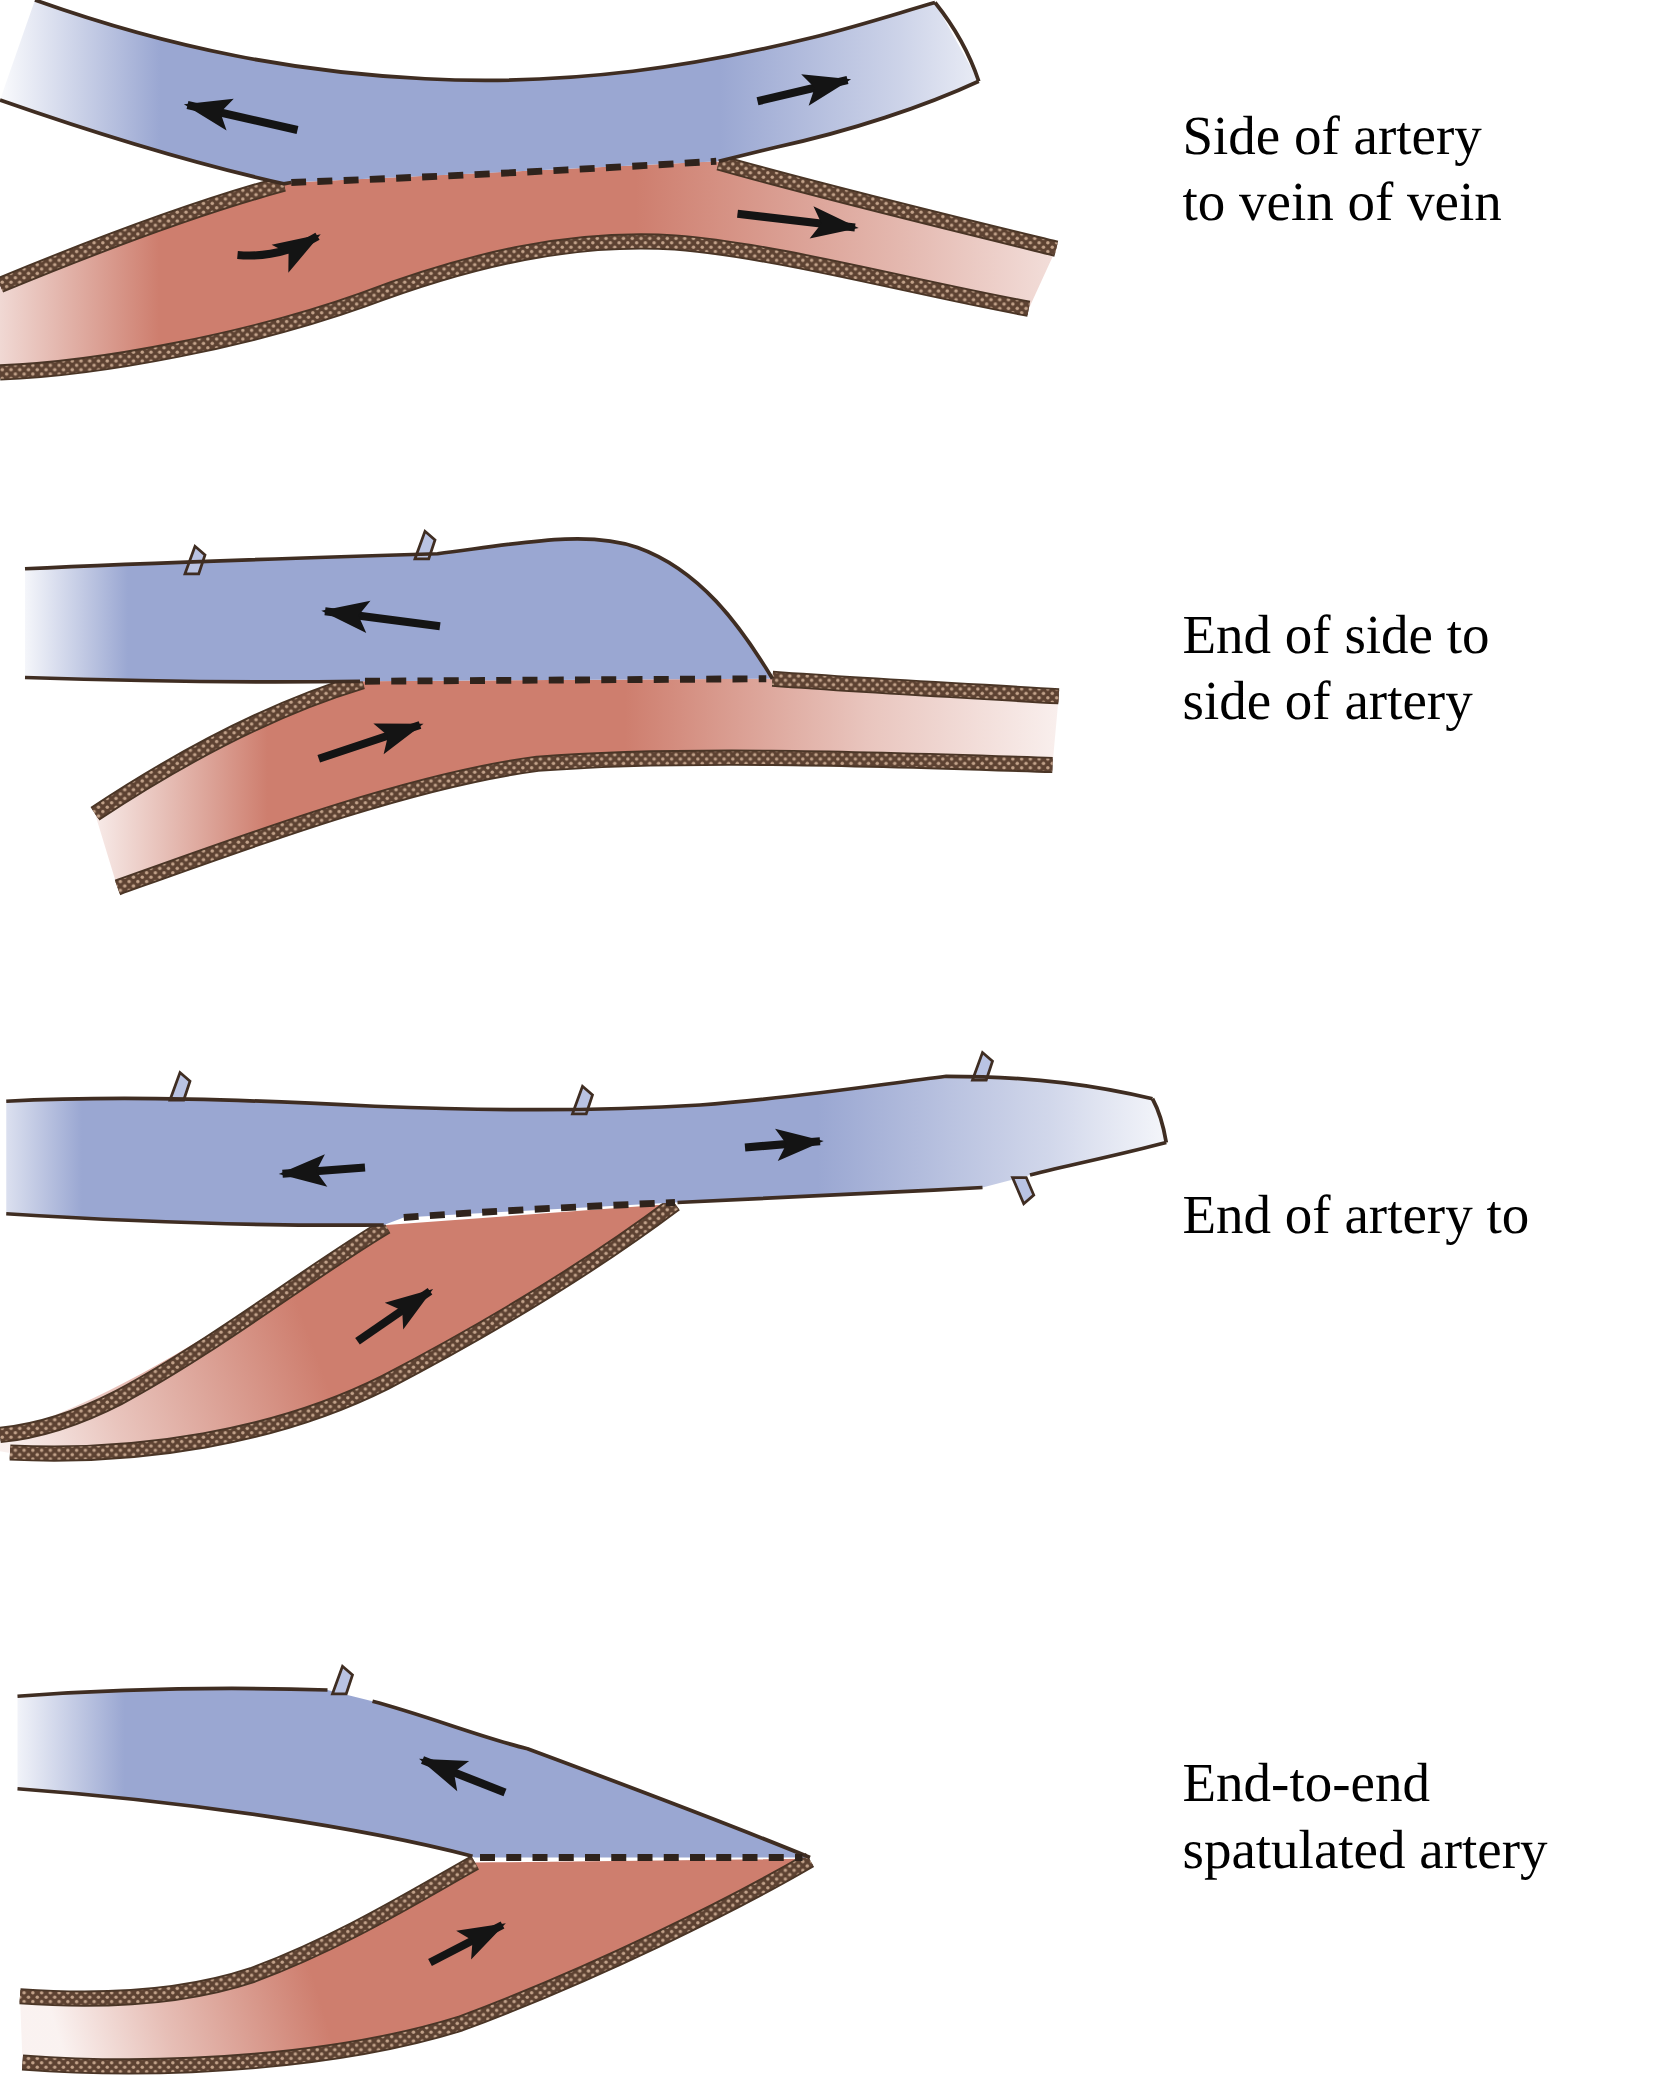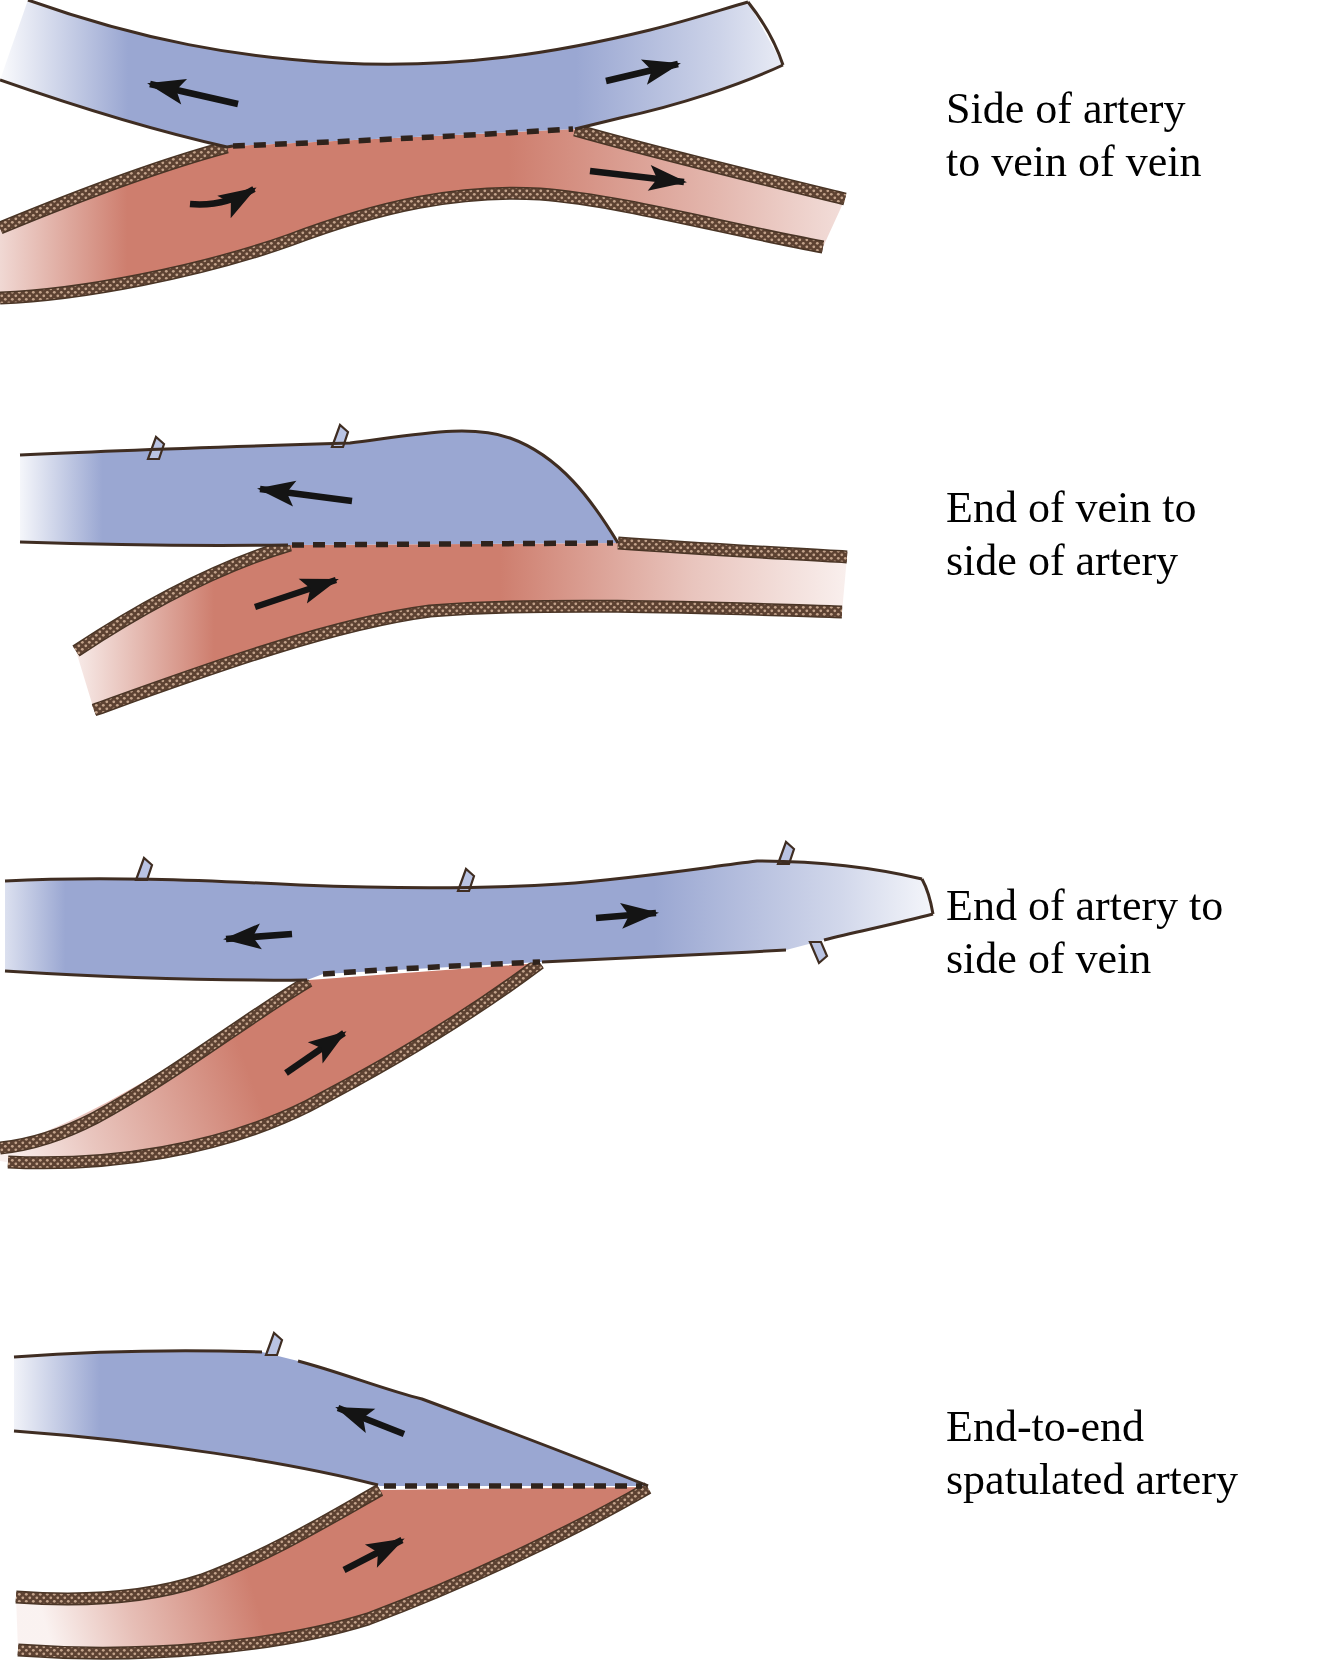--- a/index.html
+++ b/index.html
@@ -178,24 +178,23 @@
     <path class="arrow" d="M 404,1434 L 338,1408"></path>
     <path class="arrow" d="M 344,1570 L 402,1540"></path>
   </g>
 </svg>
 
   <div class="panel-label" style="top:82px">
     <span>Side of artery</span>
     <span>to vein of vein</span>
   </div>
   <div class="panel-label" style="top:481px">
-    <span>End of vein to</span>
+    <span>End of side to</span>
     <span>side of artery</span>
   </div>
-  <div class="panel-label" style="top:879px">
+  <div class="panel-label" style="top:945px">
     <span>End of artery to</span>
-    <span>side of vein</span>
   </div>
   <div class="panel-label" style="top:1400px">
     <span>End-to-end</span>
     <span>spatulated artery</span>
   </div>
 </div>
 
 </body></html>

